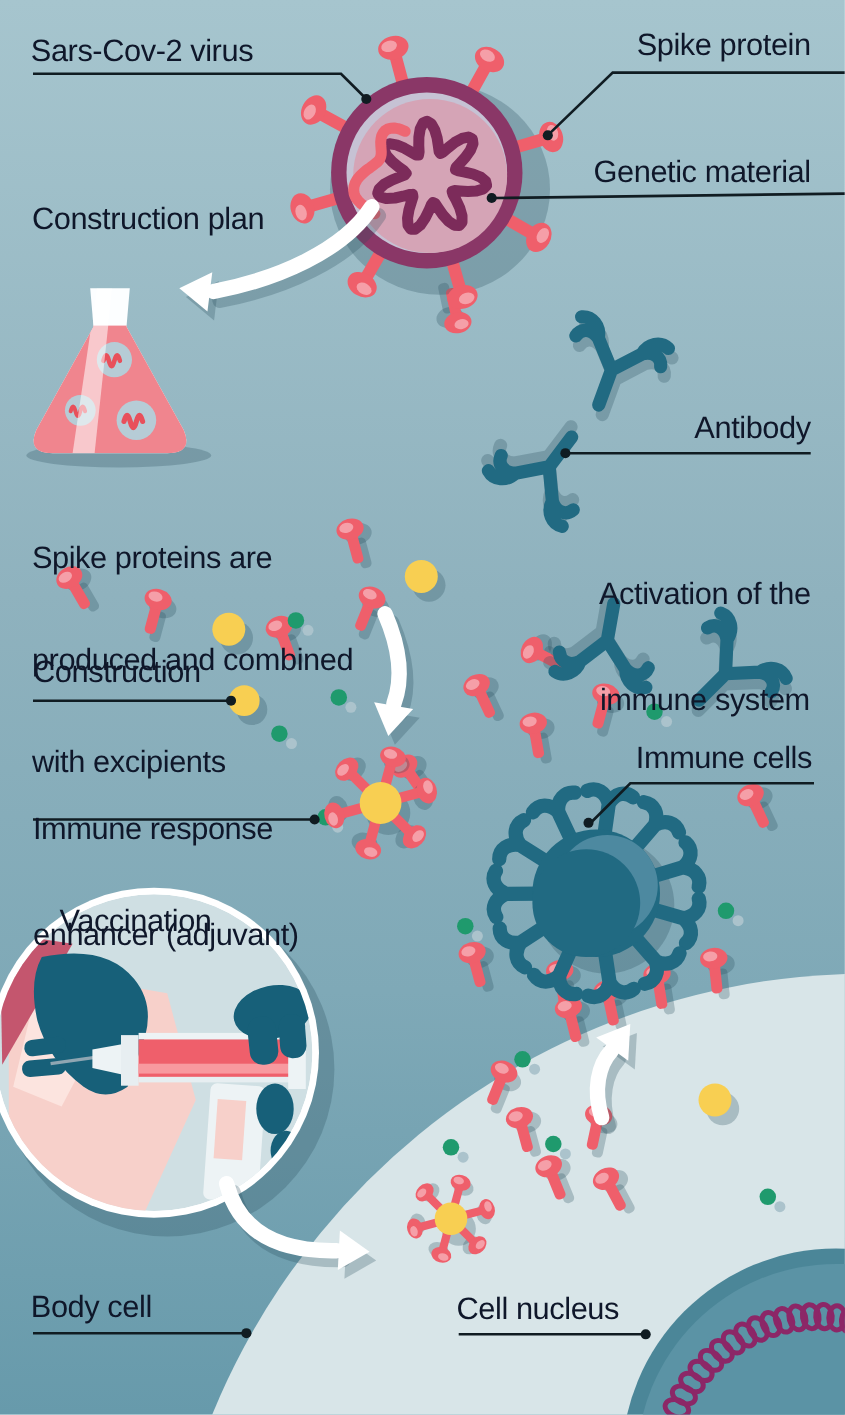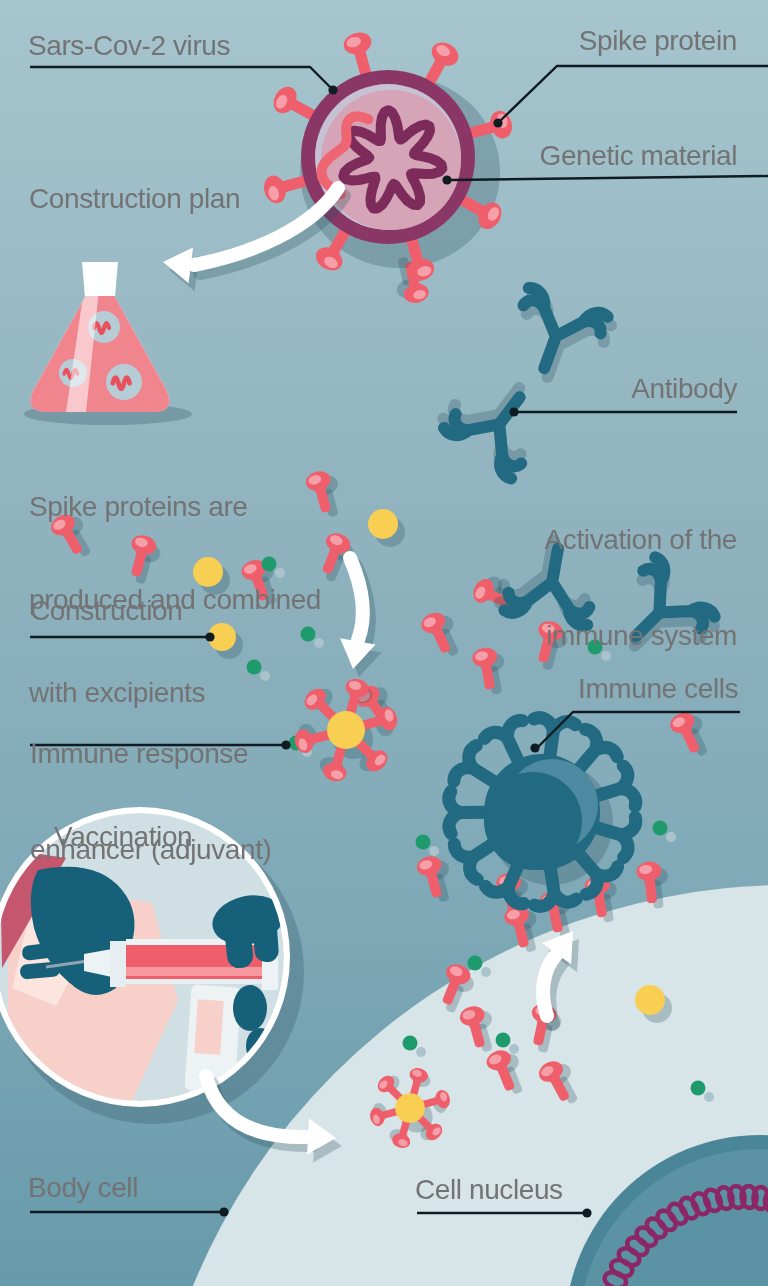--- a/index.html
+++ b/index.html
@@ -4,24 +4,24 @@
 <style>
   html,body{margin:0;padding:0}
   body{
     width:768px;height:1286px;position:relative;overflow:hidden;
     font-family:"Liberation Sans",sans-serif;
   }
   #scene{position:absolute;left:0;top:0}
   .lbl{
     position:absolute;
     font:500 28px/1.05 "Liberation Sans",sans-serif;
-    color:#737373;letter-spacing:-0.4px;white-space:pre;
+    color:#0f172a;letter-spacing:-0.4px;white-space:pre;
   }
   .it{}
-  .ra{text-align:right}
+  .ra{text-align:center}
   #lbl-sars{left:28px;top:31px}
   #lbl-spike{right:31px;top:26px}
   #note-extraction{left:29px;top:109px;line-height:36px}
   #lbl-genetic{right:31px;top:141px}
   #lbl-antibody{right:31px;top:374px}
   #note-activation{right:31px;top:460px;line-height:32px}
   #note-production{left:29px;top:429px;line-height:31px}
   #lbl-nano{left:30px;top:596px}
   #lbl-adjuvant{left:30px;top:674px;line-height:32px}
   #lbl-immune{left:578px;top:674px}

